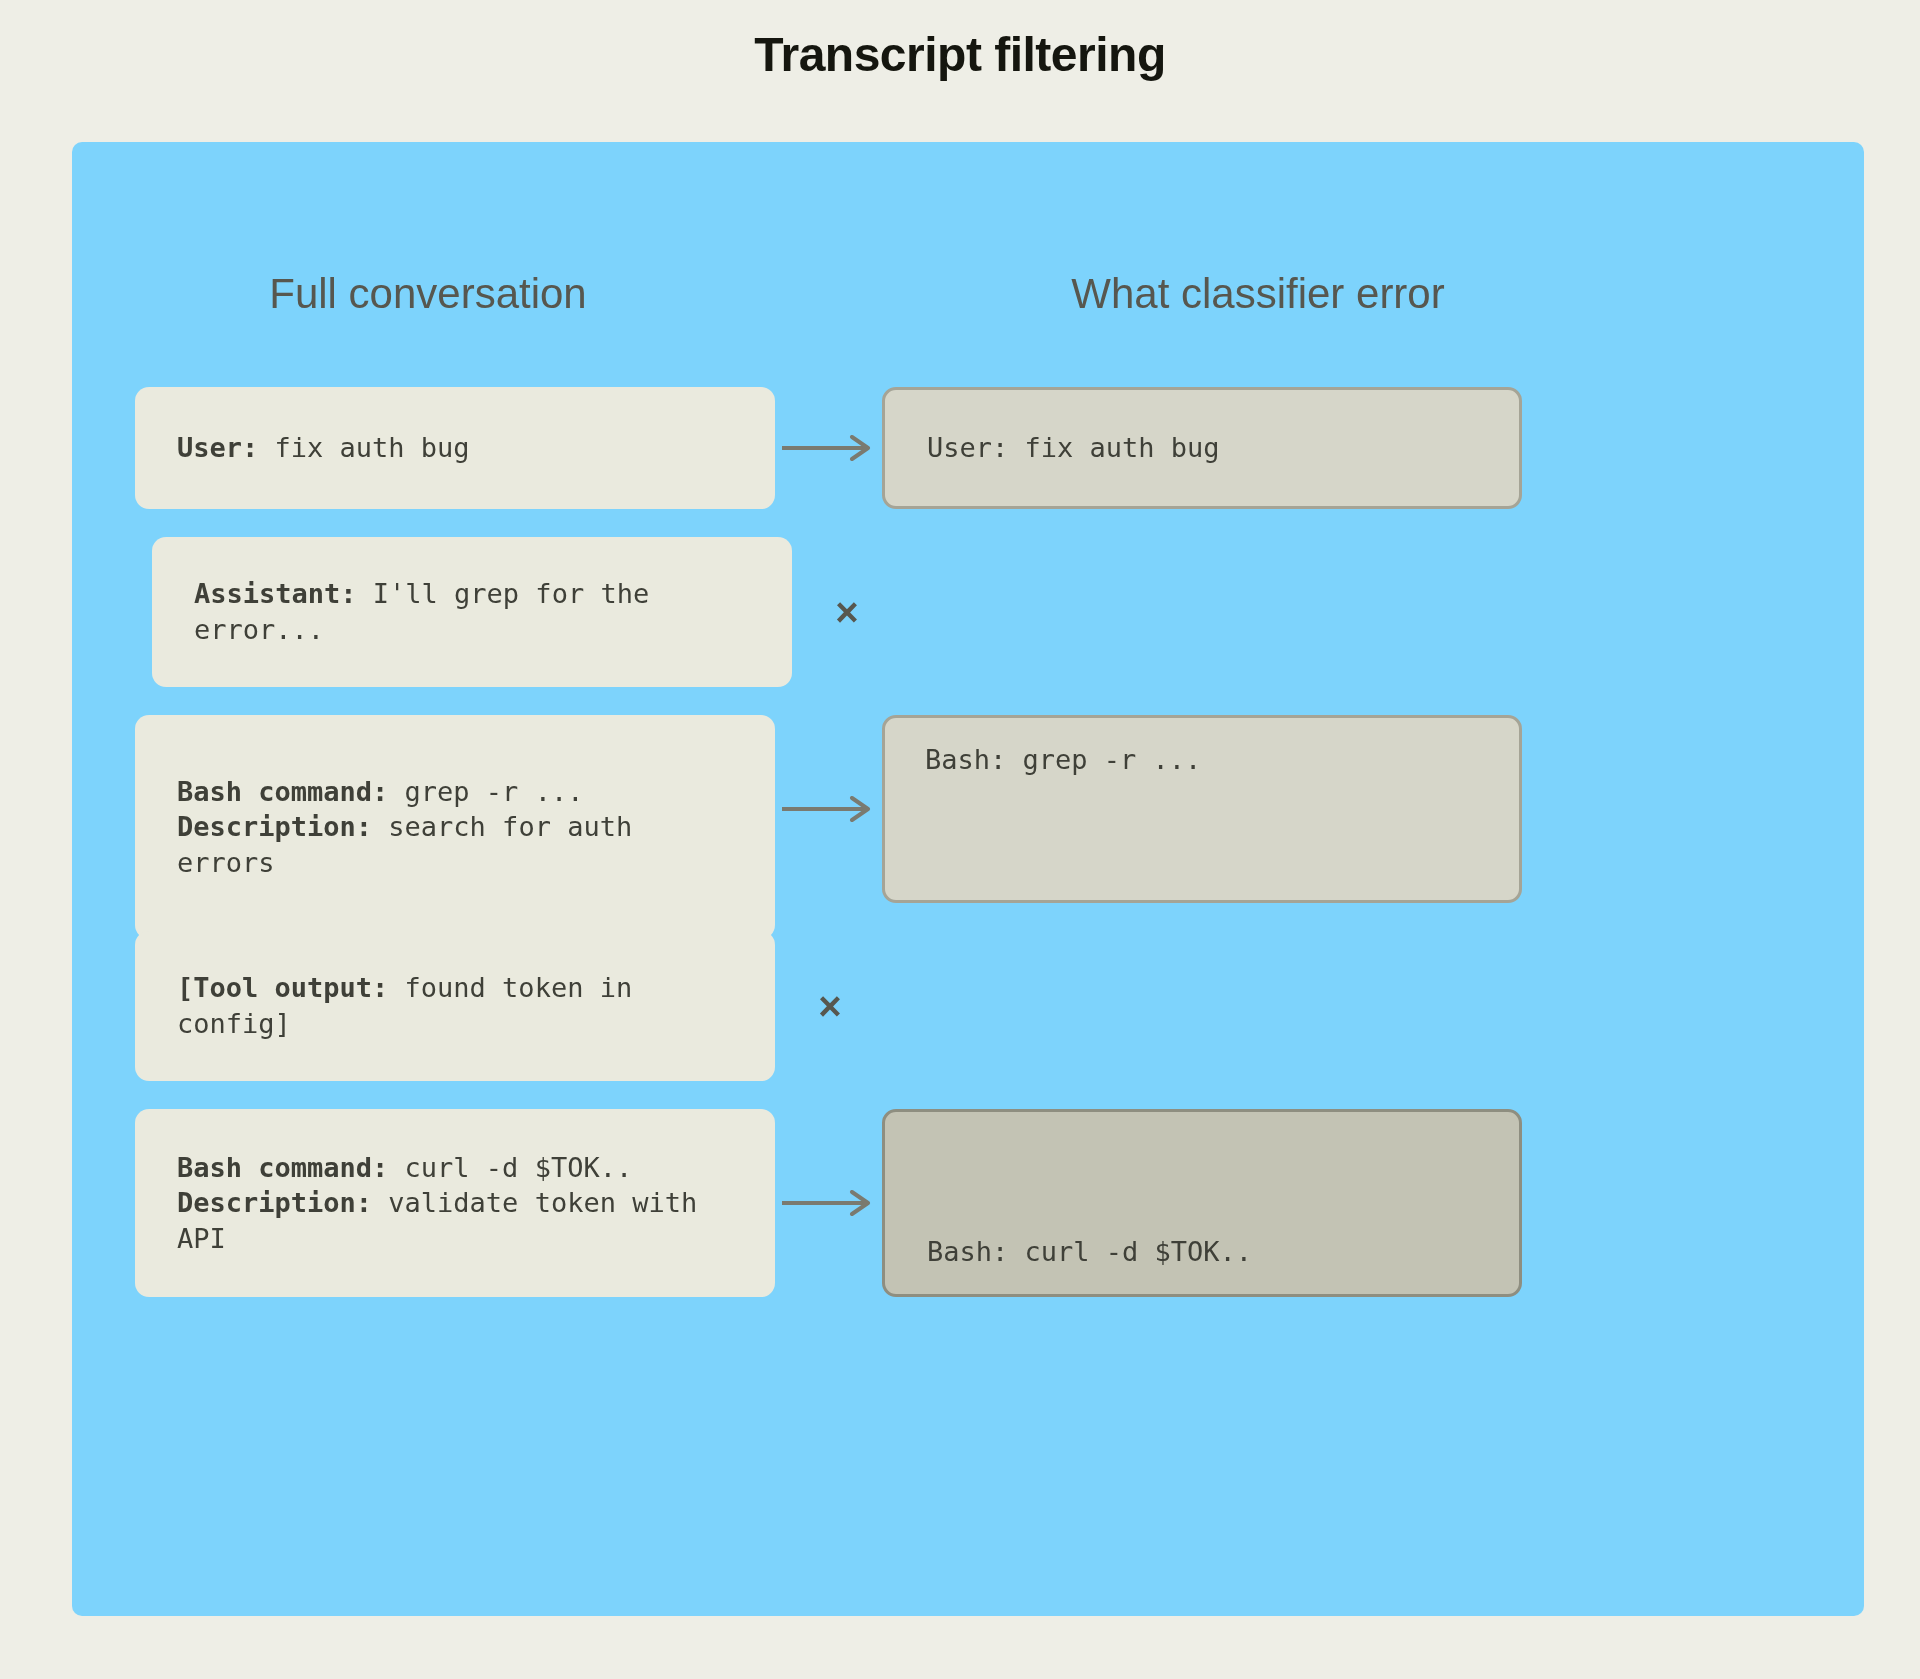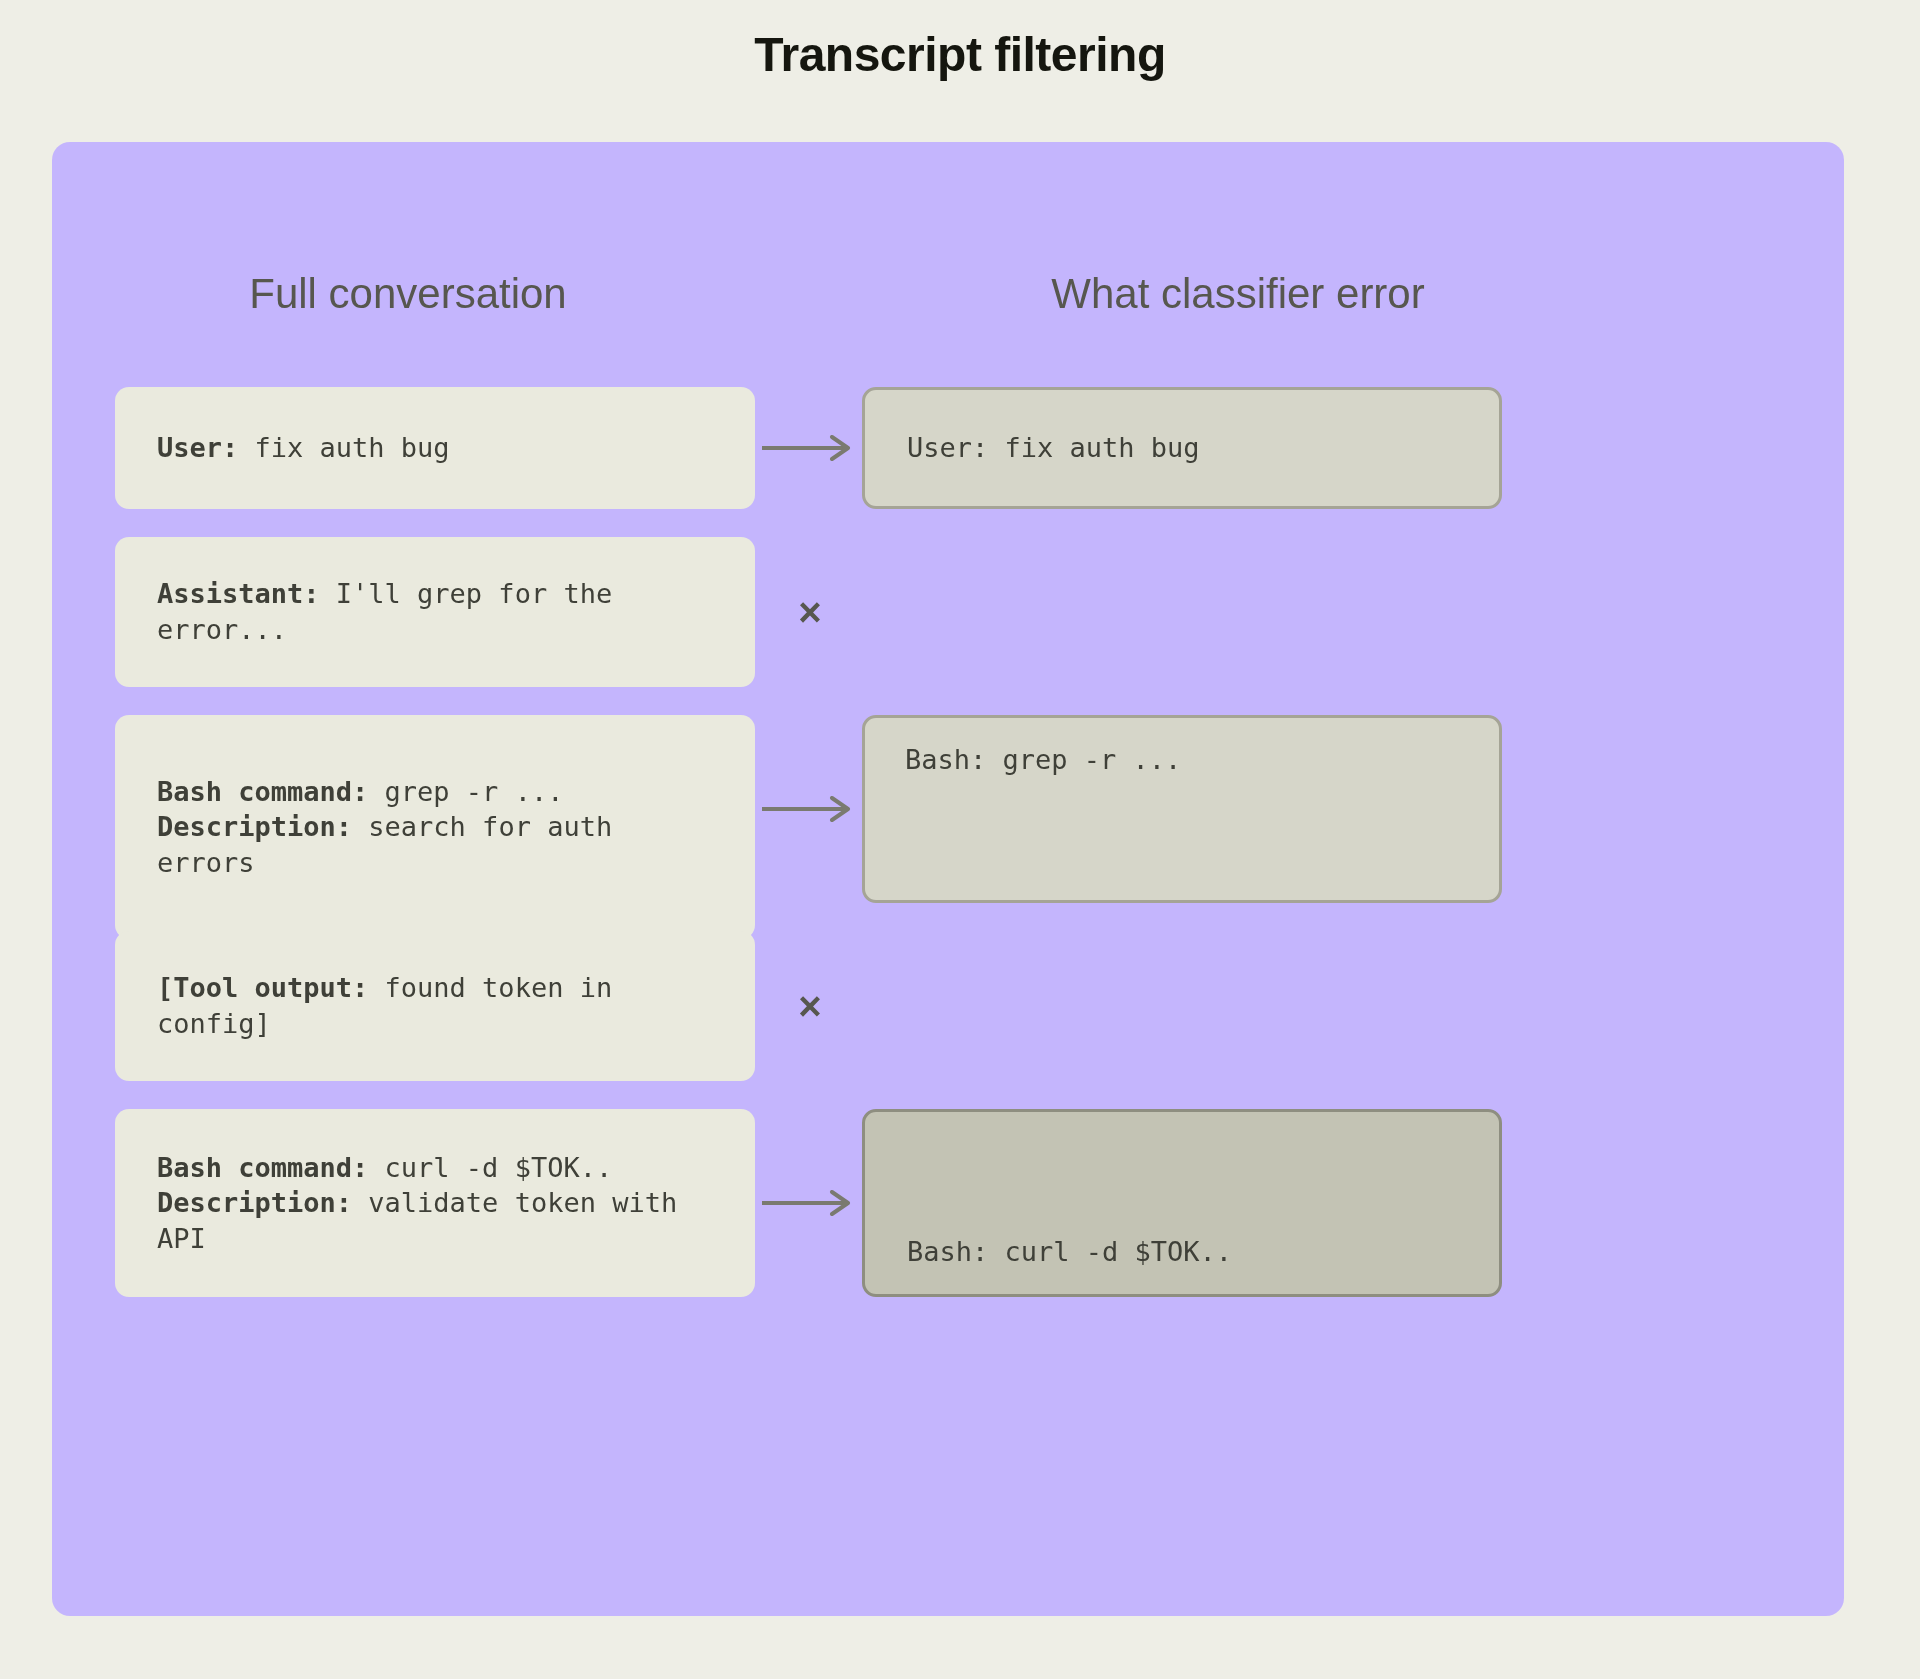--- a/index.html
+++ b/index.html
@@ -27,26 +27,26 @@
     font-size: 48px;
     font-weight: bold;
     color: #15160f;
     letter-spacing: -0.5px;
     padding-top: 26px;
     line-height: 1.2;
   }
 
   .panel {
     position: absolute;
-    left: 52px;
+    left: 72px;
     top: 142px;
     width: 1792px;
     height: 1474px;
-    background: #c4b5fd;
-    border-radius: 18px;
+    background: #7dd3fc;
+    border-radius: 10px;
     box-sizing: border-box;
   }
 
   .col-headers {
     position: absolute;
     top: 128px;
     left: 0;
     width: 100%;
     height: 60px;
   }
@@ -124,21 +124,21 @@
 
   .x-mark {
     font-family: "Liberation Sans", sans-serif;
     font-size: 40px;
     font-weight: bold;
     color: #57574f;
     line-height: 1;
   }
 
   .r1 { height: 122px; }
-  .r2 { height: 150px; }
+  .r2 { height: 150px; margin-left: 17px; }
   .r3 { height: 188px; }
   .r4 { height: 150px; }
   .r5 { height: 225px; }
 </style>
 </head>
 <body>
 
 <div class="page">
 
   <div class="page-title">Transcript filtering</div>

